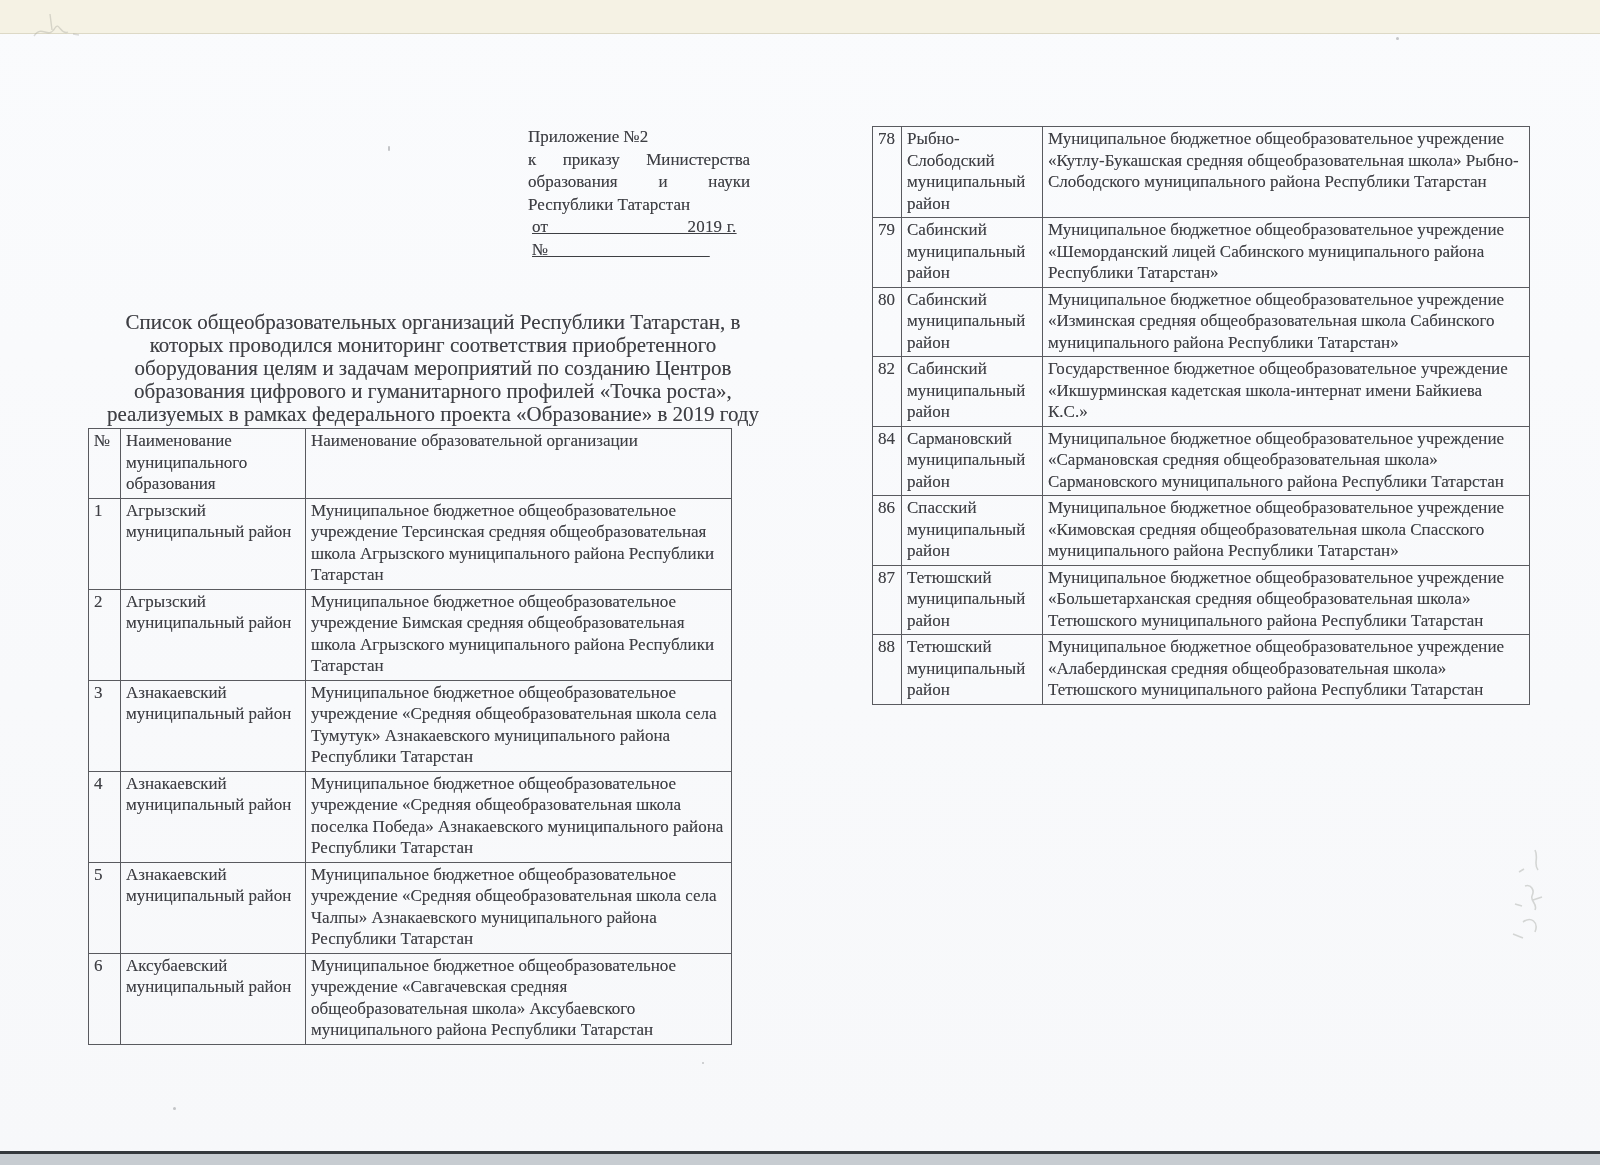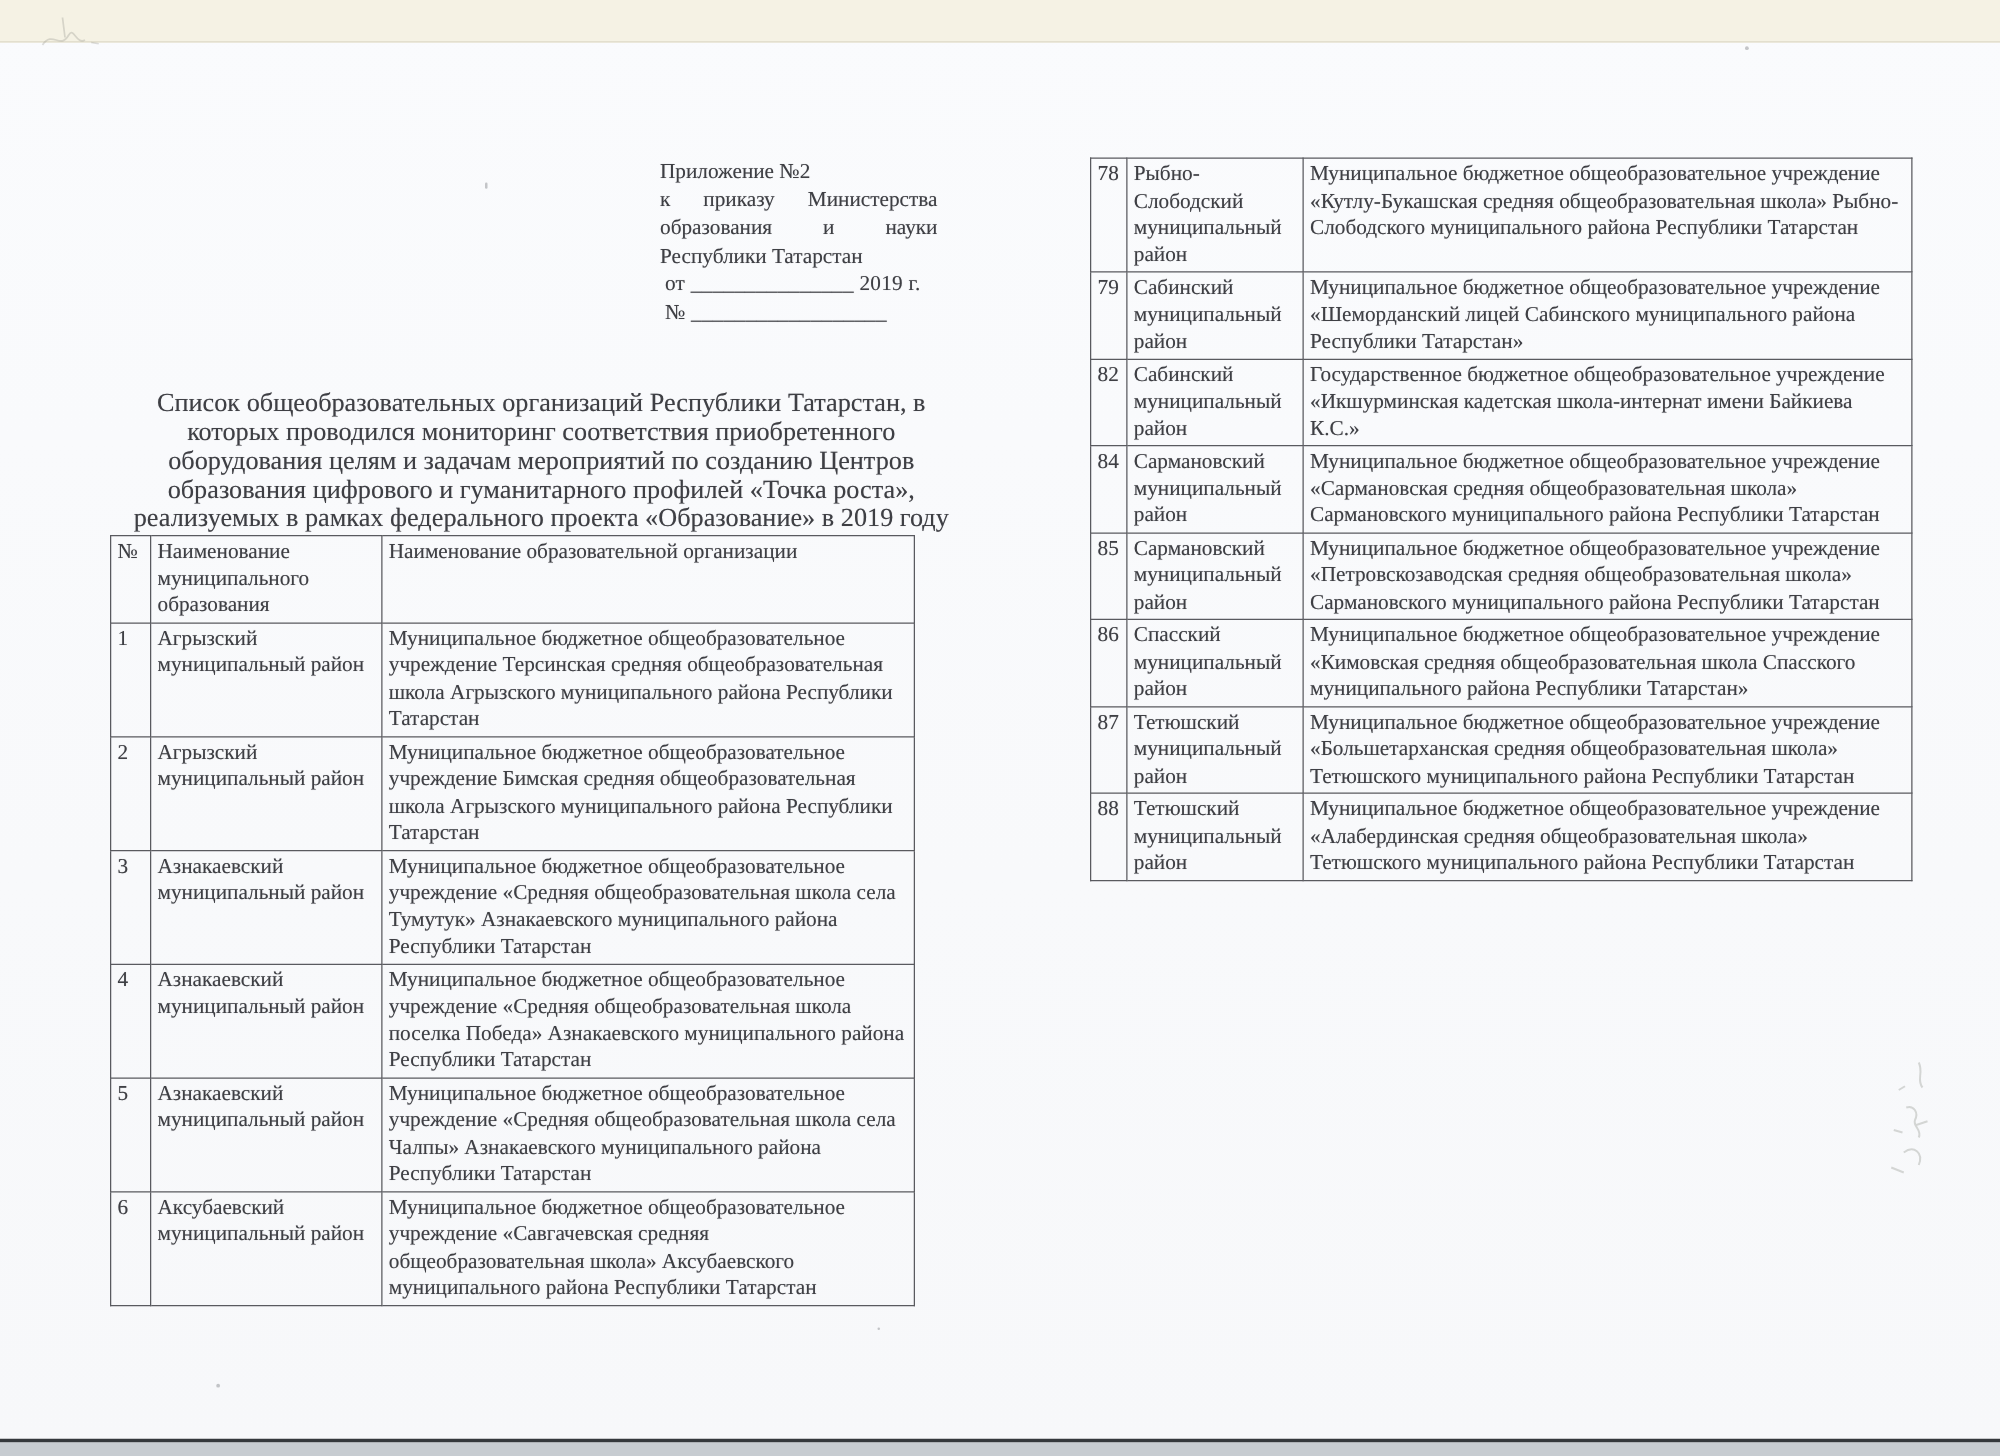--- a/index.html
+++ b/index.html
@@ -14,21 +14,21 @@
   .top-strip { position:absolute; left:0; top:0; right:0; height:33px;
     background:#f5f2e4; border-bottom:1px solid #ddd9c6; }
   .bottom-line { position:absolute; left:0; top:1151px; right:0; height:3px;
     background:#34383c; }
   .bottom-strip { position:absolute; left:0; top:1154px; right:0; bottom:0;
     background:#c7ccd1; }
   
   .appendix { position:absolute; left:528px; top:126px; width:222px;
     font-size:17px; line-height:22.5px; }
   .appendix .just { text-align:justify; text-align-last:justify; }
-  .appendix .blank { white-space:nowrap; padding-left:4px; letter-spacing:0.2px; }
+  .appendix .blank { white-space:nowrap; padding-left:4px; letter-spacing:0.2px;text-decoration:underline; }
   
   .intro { position:absolute; left:88px; top:290px; width:690px;
     text-align:center; font-size:21px; line-height:23px; }
   
   table.doc { border-collapse:collapse; table-layout:fixed; position:absolute; }
   table.doc td, table.doc th {
     border:1px solid #595a5f; vertical-align:top;
     padding:1px 5px 3px 5px; font-size:17px; line-height:21.5px;
     text-align:left; font-weight:normal; overflow:hidden;
   }
@@ -121,33 +121,33 @@
       <td>78</td>
       <td>Рыбно-Слободский муниципальный район</td>
       <td>Муниципальное бюджетное общеобразовательное учреждение «Кутлу-Букашская средняя общеобразовательная школа» Рыбно-Слободского муниципального района Республики Татарстан</td>
     </tr>
     <tr>
       <td>79</td>
       <td>Сабинский муниципальный район</td>
       <td>Муниципальное бюджетное общеобразовательное учреждение «Шеморданский лицей Сабинского муниципального района Республики Татарстан»</td>
     </tr>
     <tr>
+      <td>80</td>
+      <td>Сабинский муниципальный район</td>
+      <td>Муниципальное бюджетное общеобразовательное учреждение «Изминская средняя общеобразовательная школа Сабинского муниципального района Республики Татарстан»</td>
+    </tr>
+    <tr>
       <td>82</td>
       <td>Сабинский муниципальный район</td>
       <td>Государственное бюджетное общеобразовательное учреждение «Икшурминская кадетская школа-интернат имени Байкиева К.С.»</td>
     </tr>
     <tr>
       <td>84</td>
       <td>Сармановский муниципальный район</td>
       <td>Муниципальное бюджетное общеобразовательное учреждение «Сармановская средняя общеобразовательная школа» Сармановского муниципального района Республики Татарстан</td>
-    </tr>
-    <tr>
-      <td>85</td>
-      <td>Сармановский муниципальный район</td>
-      <td>Муниципальное бюджетное общеобразовательное учреждение «Петровскозаводская средняя общеобразовательная школа» Сармановского муниципального района Республики Татарстан</td>
     </tr>
     <tr>
       <td>86</td>
       <td>Спасский муниципальный район</td>
       <td>Муниципальное бюджетное общеобразовательное учреждение «Кимовская средняя общеобразовательная школа Спасского муниципального района Республики Татарстан»</td>
     </tr>
     <tr>
       <td>87</td>
       <td>Тетюшский муниципальный район</td>
       <td>Муниципальное бюджетное общеобразовательное учреждение «Большетарханская средняя общеобразовательная школа» Тетюшского муниципального района Республики Татарстан</td>

